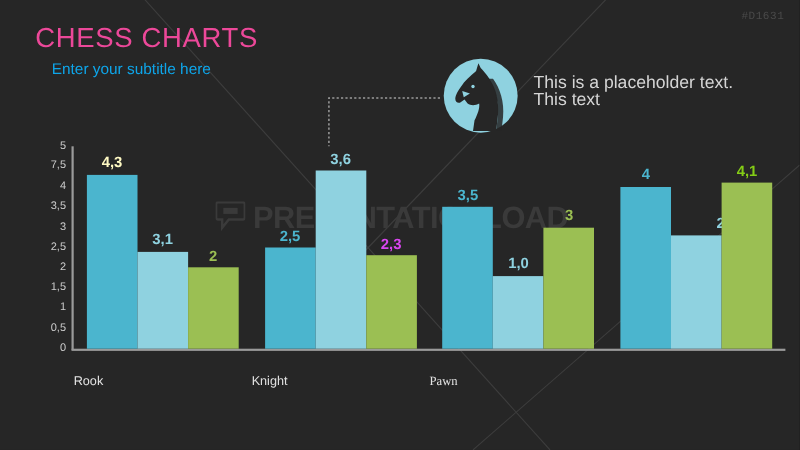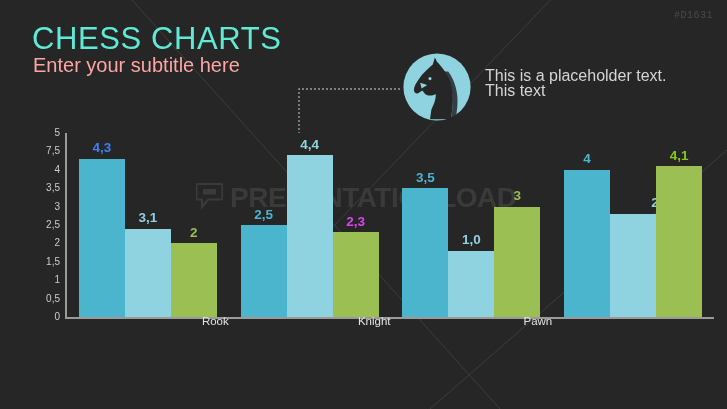--- a/index.html
+++ b/index.html
@@ -23,33 +23,33 @@
     inset: 0;
     pointer-events: none;
     z-index: 0;
   }
 
   
   #title {
     position: absolute;
     left: 32px;
     top: 21px;
-    font-size: 31px;
+    font-size: 25px;
     letter-spacing: 0.6px;
-    color: #5eead4;
+    color: #ec4899;
     font-weight: normal;
     z-index: 5;
     white-space: nowrap;
   }
   #subtitle {
     position: absolute;
-    left: 33px;
+    left: 47px;
     top: 54px;
-    font-size: 20px;
-    color: #fca5a5;
+    font-size: 14px;
+    color: #0ea5e9;
     z-index: 5;
     white-space: nowrap;
   }
   #slide-code {
     position: absolute;
     right: 14px;
     top: 10px;
     font-family: "Liberation Mono", "DejaVu Sans Mono", monospace;
     font-size: 10px;
     color: #4a4a4a;
@@ -153,22 +153,22 @@
   .bar-label {
     position: absolute;
     text-align: center;
     font-size: 13.5px;
     font-weight: bold;
     line-height: 1;
     white-space: nowrap;
   }
   .cat-label {
     position: absolute;
-    top: 315px;
-    text-align: right;
+    top: 341px;
+    text-align: left;
     font-size: 11.5px;
     color: #e2e2e2;
     white-space: nowrap;
   }
   #plot-area {
     position: absolute;
     left: 67px;
     top: 133px;
     width: 647px;
     height: 184px;
@@ -208,47 +208,47 @@
         <div class="y-tick" style="top: 206.6px;">3</div>
         <div class="y-tick" style="top: 188.2px;">3,5</div>
         <div class="y-tick" style="top: 169.8px;">4</div>
         <div class="y-tick" style="top: 151.4px;">7,5</div>
         <div class="y-tick" style="top: 133px;">5</div>
       </div>
     <div id="axis-y-line"></div>
     <div id="axis-x-line"></div>
     <div id="plot-area">
         <div class="bar" style="left: 11.875px; width: 46px; height: 158.24px; background: rgb(75, 181, 206);"></div>
-        <div class="bar-label" style="left: 11.875px; width: 46px; bottom: 162.24px; color: #3b82f6;">4,3</div>
+        <div class="bar-label" style="left: 11.875px; width: 46px; bottom: 162.24px; color: #fef9c3;">4,3</div>
         <div class="bar" style="left: 57.875px; width: 46px; height: 88.32px; background: rgb(143, 210, 224);"></div>
         <div class="bar-label" style="left: 57.875px; width: 46px; bottom: 92.32px; color: rgb(143, 210, 224);">3,1</div>
         <div class="bar" style="left: 103.875px; width: 46px; height: 73.6px; background: rgb(155, 191, 83);"></div>
         <div class="bar-label" style="left: 103.875px; width: 46px; bottom: 77.6px; color: rgb(155, 191, 83);">2</div>
         <div class="bar" style="left: 173.625px; width: 46px; height: 92px; background: rgb(75, 181, 206);"></div>
         <div class="bar-label" style="left: 173.625px; width: 46px; bottom: 96px; color: rgb(75, 181, 206);">2,5</div>
         <div class="bar" style="left: 219.625px; width: 46px; height: 161.92px; background: rgb(143, 210, 224);"></div>
-        <div class="bar-label" style="left: 219.625px; width: 46px; bottom: 165.92px; color: rgb(143, 210, 224);">4,4</div>
+        <div class="bar-label" style="left: 219.625px; width: 46px; bottom: 165.92px; color: rgb(143, 210, 224);">3,6</div>
         <div class="bar" style="left: 265.625px; width: 46px; height: 84.64px; background: rgb(155, 191, 83);"></div>
         <div class="bar-label" style="left: 265.625px; width: 46px; bottom: 88.64px; color: #d946ef;">2,3</div>
         <div class="bar" style="left: 335.375px; width: 46px; height: 128.8px; background: rgb(75, 181, 206);"></div>
         <div class="bar-label" style="left: 335.375px; width: 46px; bottom: 132.8px; color: rgb(75, 181, 206);">3,5</div>
         <div class="bar" style="left: 381.375px; width: 46px; height: 66.24px; background: rgb(143, 210, 224);"></div>
         <div class="bar-label" style="left: 381.375px; width: 46px; bottom: 70.24px; color: rgb(143, 210, 224);">1,0</div>
         <div class="bar" style="left: 427.375px; width: 46px; height: 110.4px; background: rgb(155, 191, 83);"></div>
         <div class="bar-label" style="left: 427.375px; width: 46px; bottom: 114.4px; color: rgb(155, 191, 83);">3</div>
         <div class="bar" style="left: 497.125px; width: 46px; height: 147.2px; background: rgb(75, 181, 206);"></div>
         <div class="bar-label" style="left: 497.125px; width: 46px; bottom: 151.2px; color: rgb(75, 181, 206);">4</div>
         <div class="bar" style="left: 543.125px; width: 46px; height: 103.04px; background: rgb(143, 210, 224);"></div>
         <div class="bar-label" style="left: 543.125px; width: 60px; bottom: 107.04px; color: rgb(143, 210, 224); text-align: right;">2,8</div>
         <div class="bar" style="left: 589.125px; width: 46px; height: 150.88px; background: rgb(155, 191, 83);"></div>
         <div class="bar-label" style="left: 589.125px; width: 46px; bottom: 154.88px; color: #84cc16;">4,1</div>
       </div>
   <div class="cat-label" style="left: 67px; width: 161.75px;">Rook</div>
       <div class="cat-label" style="left: 228.75px; width: 161.75px;">Knight</div>
-      <div class="cat-label" style="left: 390.5px; width: 161.75px;">Pawn</div>
+      <div class="cat-label" style="left: 390.5px; width: 161.75px; font-family: Liberation Serif, serif;">Pawn</div>
     </div>
 
   <svg id="leader-line" viewBox="0 0 727 409">
     <polyline points="400,89 299,89 299,133" fill="none" stroke="#9a9a9a" stroke-width="1.4" stroke-dasharray="2 2"></polyline>
   </svg>
 
   <svg id="callout-icon" viewBox="0 0 100 100">
     <circle cx="50" cy="50" r="48" fill="#8FD2E0"></circle>
     <path d="M47 8 L44 18 C40 22 32 28 26 36 C20 44 17 50 17 54 C17 58 20 60 23 59 L29 55 L33 60 C37 63 43 63 48 60 C49 66 46 74 42 82 L40 96 L70 96 L72 80 C74 64 72 46 65 34 C60 25 54 18 50 14 Z" fill="#262626"></path>
     <path d="M60 28 C70 42 74 62 72 80 L70 96 L77 96 L79 78 C81 58 75 40 66 28 Z" fill="#262626" opacity="0.85"></path>

